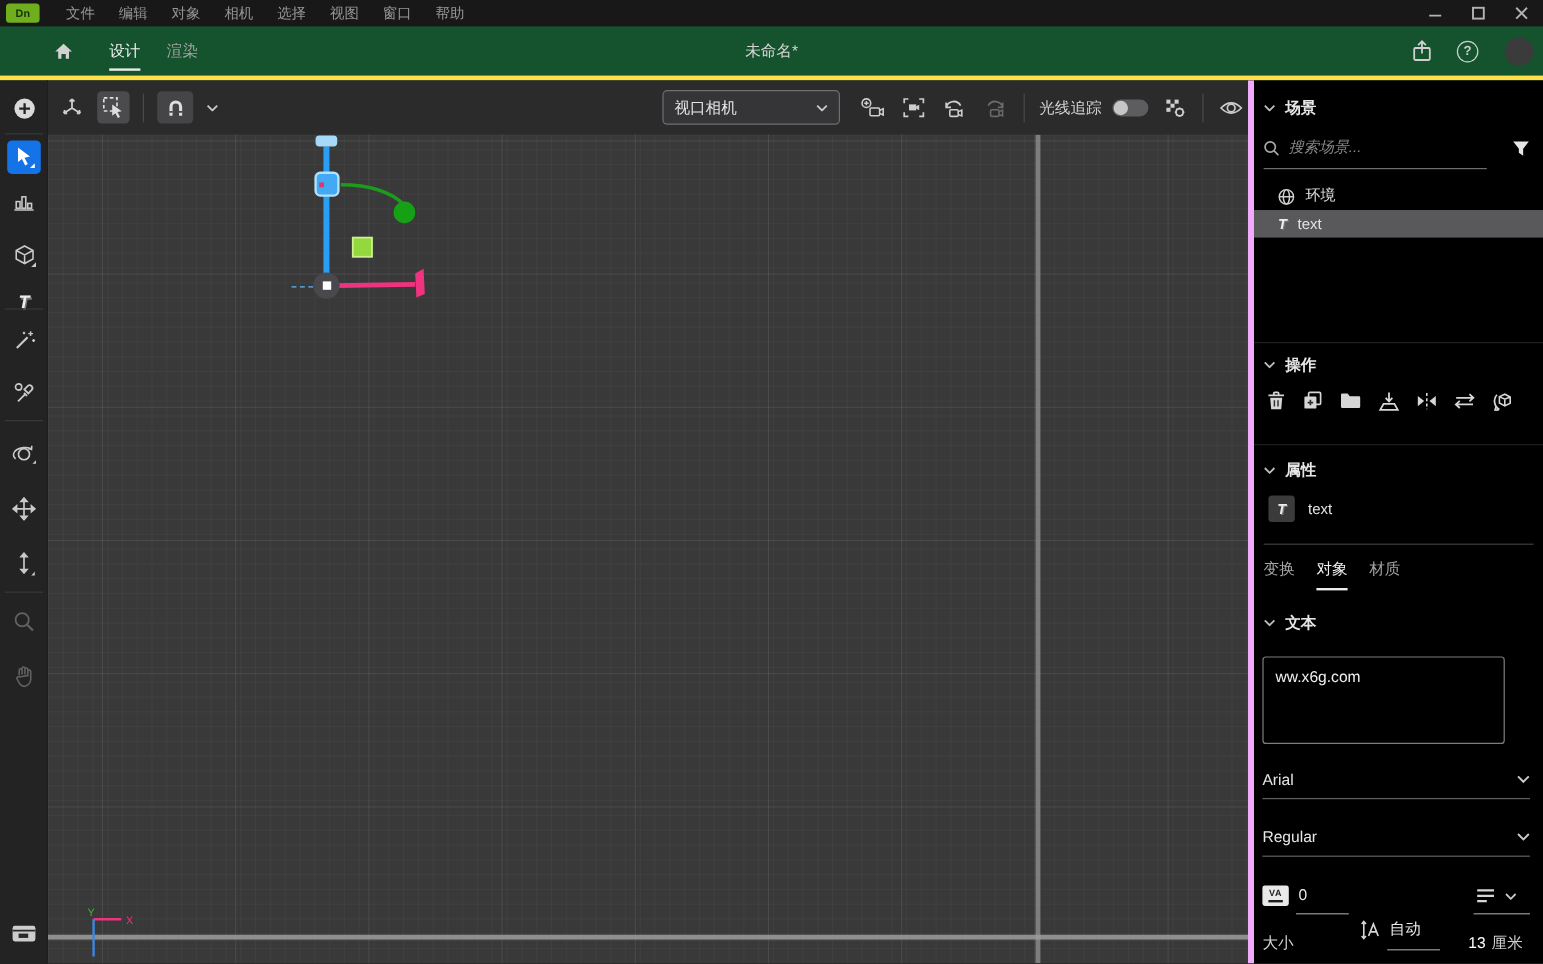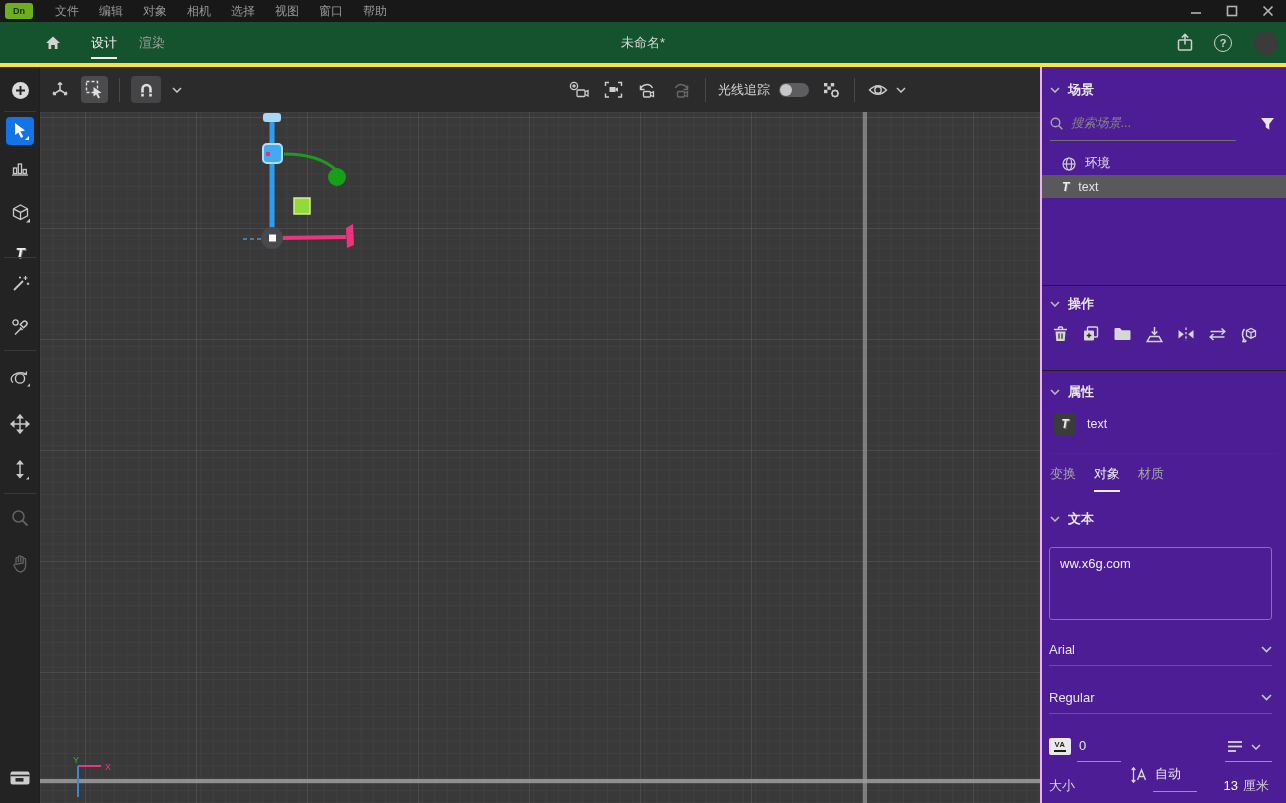--- a/index.html
+++ b/index.html
@@ -62,39 +62,39 @@
 background-image:
  linear-gradient(rgba(255,255,255,.085) 1px,transparent 1px),
  linear-gradient(90deg,rgba(255,255,255,.085) 1px,transparent 1px),
  linear-gradient(rgba(255,255,255,.03) 1px,transparent 1px),
  linear-gradient(90deg,rgba(255,255,255,.03) 1px,transparent 1px);
 background-size:111px 111px,111px 111px,12.33px 12.33px,12.33px 12.33px;
 background-position:45px 5px,45px 5px,0 0,0 0}
 .gizmo-svg{position:absolute;left:0;top:0;width:100%;height:100%}
 
 
-.rp{flex:0 0 246px;width:246px;background:#4c1d95;border-left:2px solid #f0abfc;position:relative;
+.rp{flex:0 0 246px;width:246px;background:#000000;border-left:5px solid #f0abfc;position:relative;
 font-size:13px;overflow:hidden}
 .sech{position:absolute;left:8px;display:flex;align-items:center;gap:8px;font-weight:bold;
 color:#e6e6e6;font-size:13px}
 .search{position:absolute;left:8px;top:48px;width:186px;display:flex;align-items:center;gap:8px;
 border-bottom:1px solid #6e6e70;padding-bottom:8px}
 .sph{font-style:italic;color:#878787;font-size:12.5px}
 .srow{position:absolute;left:0;width:246px;height:23px;display:flex;align-items:center;
 padding-left:20px;gap:9px;font-size:12.5px;color:#e2e2e2}
 .srow.sel{background:#59595b}
 .pdv{position:absolute;left:0;width:246px;height:1px;background:#1f1f20}
 .act-row{position:absolute;left:10px;top:258px;display:flex;align-items:center;gap:13px}
 .prop-item{position:absolute;left:12px;top:346px;display:flex;align-items:center;gap:11px}
 .ibox{width:22px;height:22px;background:#3b3b3c;border-radius:3px;display:flex;align-items:center;justify-content:center}
 .ptabs{position:absolute;left:8px;top:398px;display:flex;gap:18px;font-size:13px;color:#a5a5a5}
 .ptab{position:relative;padding-bottom:9px;cursor:default}
 .ptab.active{color:#f0f0f0}
 .ptab.active::after{content:"";position:absolute;left:0;right:0;bottom:0;height:2px;background:#ececec}
-.txtarea{position:absolute;left:7px;top:480px;width:223px;height:73px;background:transparent;
+.txtarea{position:absolute;left:7px;top:480px;width:202px;height:73px;background:transparent;
 border:1px solid #7d7d7f;border-radius:3px;color:#f0f0f0;font-size:13px;
 font-family:"Liberation Sans","DejaVu Sans",sans-serif;padding:8px 10px;resize:none;outline:none}
 .fontrow{position:absolute;left:7px;width:223px;height:32px;display:flex;align-items:center;
 justify-content:space-between;border-bottom:1px solid #5f5f61;color:#e6e6e6}
 .vgrp{position:absolute;display:flex;align-items:flex-start;gap:6px}
 .vval{min-width:44px;border-bottom:1px solid #979797;padding:0 2px 8px 2px;font-size:13px;color:#e8e8e8}
 .algn{position:absolute;display:flex;align-items:center;gap:8px;border-bottom:1px solid #979797;
 padding:2px 2px 8px 2px}
 .sizerow{position:absolute;left:7px;right:17px;top:710px;display:flex;justify-content:space-between;
 align-items:baseline;color:#d8d8d8}
@@ -274,20 +274,26 @@
                 <line x1="3.2" y1="12.2" x2="5.8" y2="12.2" stroke="#454547" stroke-width="1.4"></line>
                 <line x1="11.2" y1="12.2" x2="13.8" y2="12.2" stroke="#454547" stroke-width="1.4"></line>
               </svg>
           </div>
           <svg width="10" height="6">
               <path d="M1 1 L5 5 L9 1" fill="none" stroke="#c9c9c9" stroke-width="1.5"></path>
             </svg>
         </div>
 
         <div class="tb-cam">
+          <div class="dropdown">
+            <span>视口相机</span>
+            <svg width="10" height="6">
+                <path d="M1 1 L5 5 L9 1" fill="none" stroke="#c9c9c9" stroke-width="1.5"></path>
+              </svg>
+          </div>
           <div class="cam-ic" style="margin-left:17px">
             <svg width="20" height="18">
                 <circle cx="5" cy="5" r="3.6" fill="none" stroke="#cdcdcd" stroke-width="1.3"></circle>
                 <path d="M5 3.2 V6.8 M3.2 5 H6.8" stroke="#cdcdcd" stroke-width="1.3"></path>
                 <rect x="8" y="9" width="8" height="6.5" rx="1" fill="none" stroke="#cdcdcd" stroke-width="1.3"></rect>
                 <path d="M16 11 L19 9.6 V14.9 L16 13.5" fill="none" stroke="#cdcdcd" stroke-width="1.3"></path>
               </svg>
           </div>
           <div class="cam-ic" style="margin-left:14px">
             <svg width="19" height="18">

